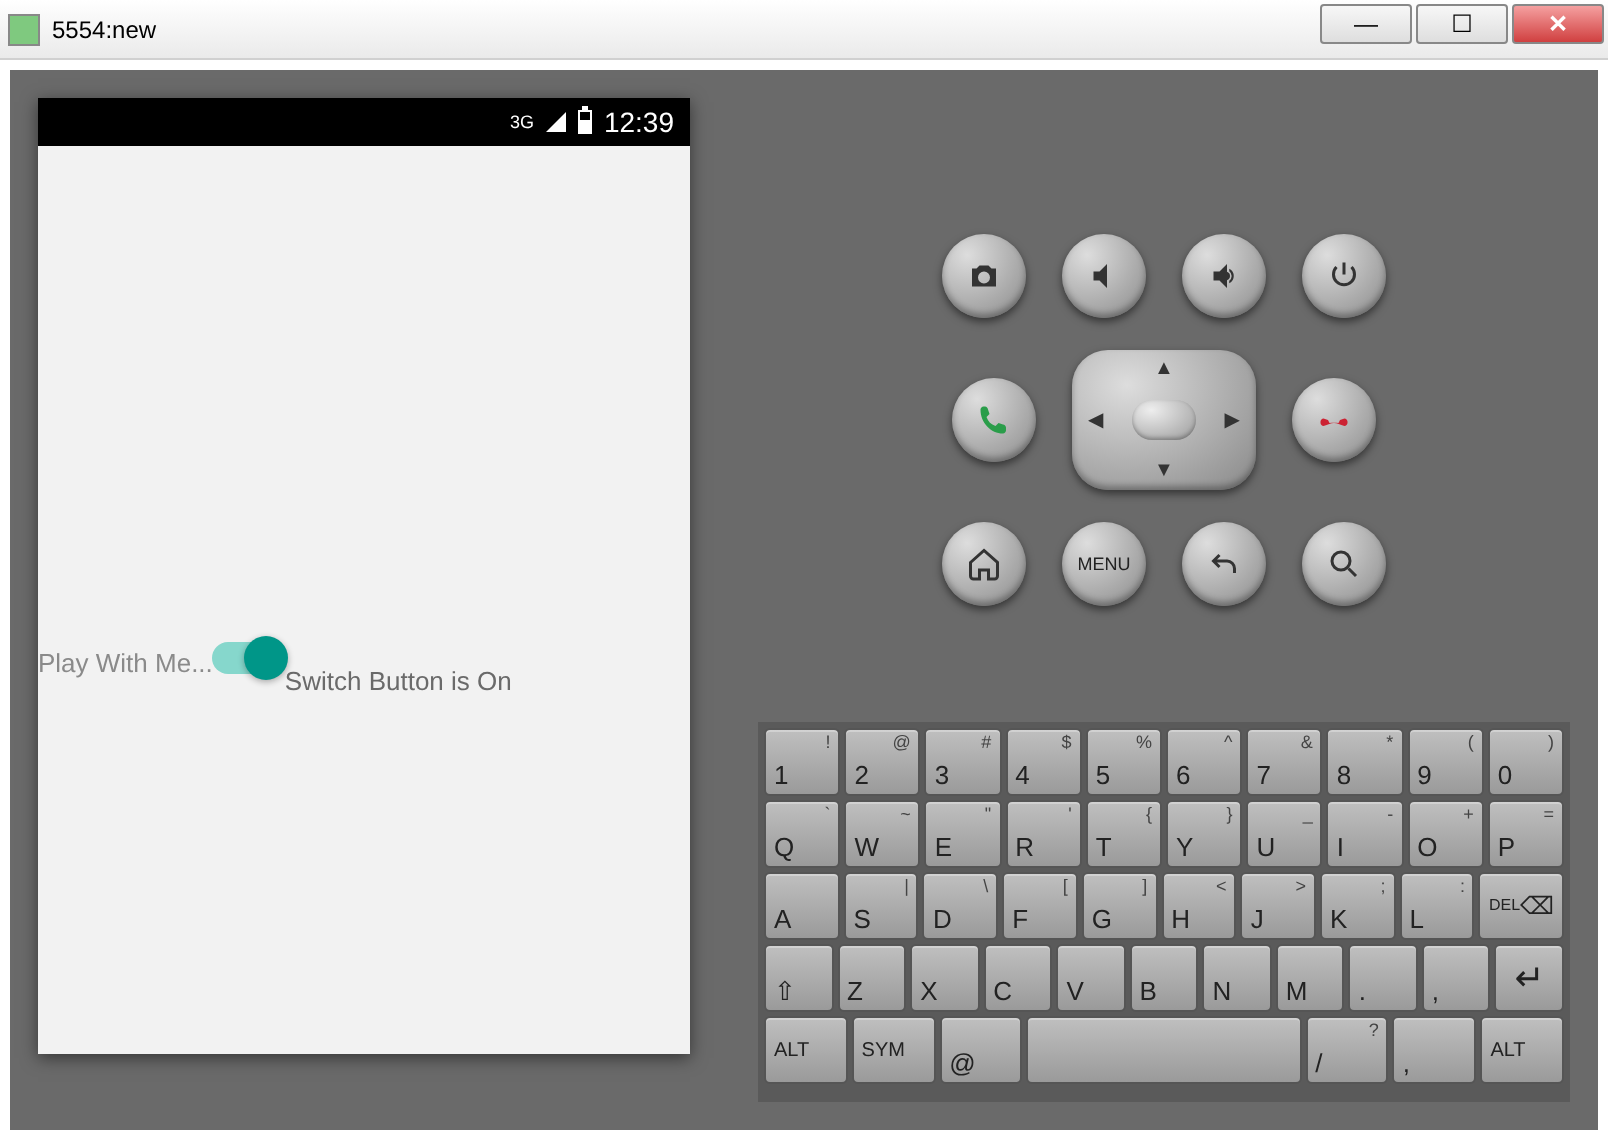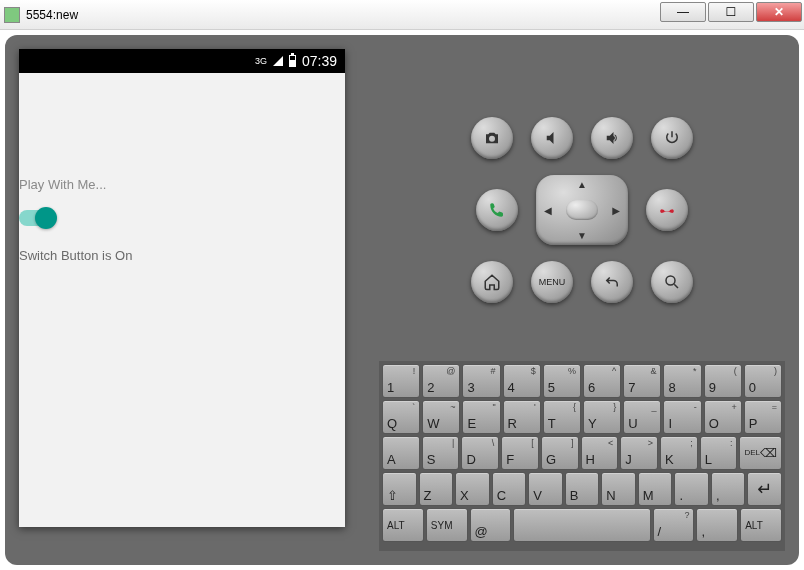--- a/index.html
+++ b/index.html
@@ -5,30 +5,30 @@
 * { margin: 0; padding: 0; box-sizing: border-box; }
 body { font-family: Tahoma, sans-serif; font-size: 11px; background: #fff; }
 .window { width: 804px; height: 570px; background: #f0f0f0; position: relative; }
 .titlebar { height: 30px; background: linear-gradient(#fff,#eaeaea); display: flex; align-items: center; padding: 0 4px; border-bottom: 1px solid #d0d0d0; }
 .titlebar-icon { width: 16px; height: 16px; border: 1px solid #888; background: #7fc97f; margin-right: 6px; }
 .title-text { flex: 1; font-size: 12px; }
 .winbtns { display: flex; gap: 2px; position: absolute; right: 2px; top: 2px; }
 .winbtn { width: 46px; height: 20px; border: 1px solid #888; border-radius: 2px; display: flex; align-items: center; justify-content: center; background: linear-gradient(#f7f7f7,#dedede); font-size: 12px; }
 .winbtn.close { background: linear-gradient(#f5a0a0,#d04040); color: #fff; font-weight: bold; }
 .client { height: 540px; background: #fff; padding: 5px; }
-.emuframe { width: 100%; height: 100%; background: #6a6a6a; border-radius: 12px; display: flex; padding: 14px; gap: 14px; }
+.emuframe { width: 100%; height: 100%; background: #6a6a6a; border-radius: 0; display: flex; padding: 14px; gap: 14px; }
 .devicewrap { width: 346px; height: 505px; background: #6a6a6a; display: flex; align-items: flex-start; }
 .screen { width: 326px; height: 478px; background: #f2f2f2; box-shadow: 0 2px 8px rgba(0,0,0,.5); }
 .statusbar { height: 24px; background: #000; color: #fff; display: flex; align-items: center; justify-content: flex-end; padding: 0 8px; gap: 6px; font-size: 11px; }
 .statusbar .time { font-size: 14px; font-weight: 500; }
 .tri { width: 0; height: 0; border-style: solid; border-width: 0 0 10px 10px; border-color: transparent transparent #fff transparent; }
 .batt { width: 7px; height: 12px; border: 1px solid #fff; position: relative; }
 .batt::before { content: ''; position: absolute; top: -3px; left: 1px; width: 3px; height: 2px; background: #fff; }
 .batt::after { content: ''; position: absolute; bottom: 0; left: 0; right: 0; height: 60%; background: #fff; }
-.appbody { height: 454px; display: flex; flex-direction: column; padding-top: 104px; }
+.appbody { height: 454px; display: flex; align-items: center; padding-top: 80px; }
 .label { color: #8a8a8a; font-size: 13px; margin-bottom: 18px; }
 .switch { width: 36px; height: 16px; border-radius: 8px; background: #86d7cc; position: relative; margin-bottom: 22px; }
 .switch .thumb { position: absolute; right: -2px; top: -3px; width: 22px; height: 22px; border-radius: 50%; background: #009688; box-shadow: 0 1px 3px rgba(0,0,0,.3); }
 .status { color: #6a6a6a; font-size: 13px; }
 .pill { width: 88px; height: 46px; border-radius: 23px; background: #6a6a6a; color: #fff; display: flex; align-items: center; justify-content: center; font-size: 15px; }
 .controls { flex: 1; display: flex; flex-direction: column; }
 .btnrows { flex: 1; display: flex; flex-direction: column; align-items: center; justify-content: center; gap: 16px; padding-top: 10px; }
 .row { display: flex; gap: 18px; align-items: center; justify-content: center; }
 .cbtn { width: 42px; height: 42px; border-radius: 50%; background: radial-gradient(circle at 30% 25%, #ddd, #888); box-shadow: inset 0 -2px 3px rgba(0,0,0,.3), 0 2px 4px rgba(0,0,0,.5); display: flex; align-items: center; justify-content: center; font-size: 16px; color: #222; }
 .dpad { width: 92px; height: 70px; position: relative; background: radial-gradient(ellipse at 30% 25%, #ddd, #888); border-radius: 18px; box-shadow: inset 0 -2px 3px rgba(0,0,0,.3), 0 2px 4px rgba(0,0,0,.5); }
@@ -60,21 +60,21 @@
     </div>
   </div>
   <div class="client">
     <div class="emuframe">
       <div class="devicewrap">
         <div class="screen">
           <div class="statusbar">
             <span style="font-size:9px">3G</span>
             <span class="tri"></span>
             <span class="batt"></span>
-            <span class="time">07:39</span>
+            <span class="time">12:39</span>
           </div>
           <div class="appbody">
             <div class="label">Play With Me...</div>
             <div class="switch">
               <div class="thumb"></div>
             </div>
             <div class="status">Switch Button is On</div>
           </div>
         </div>
       </div>

